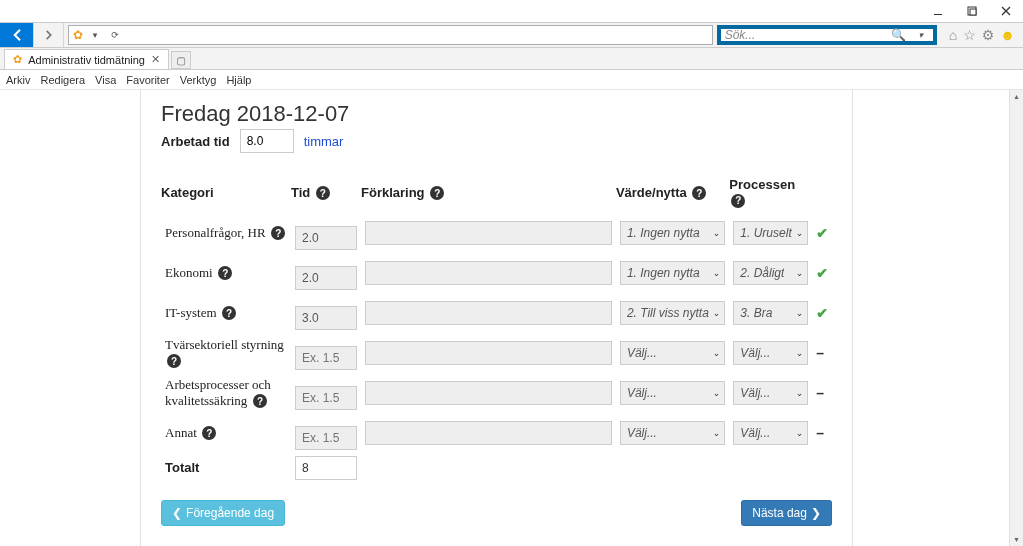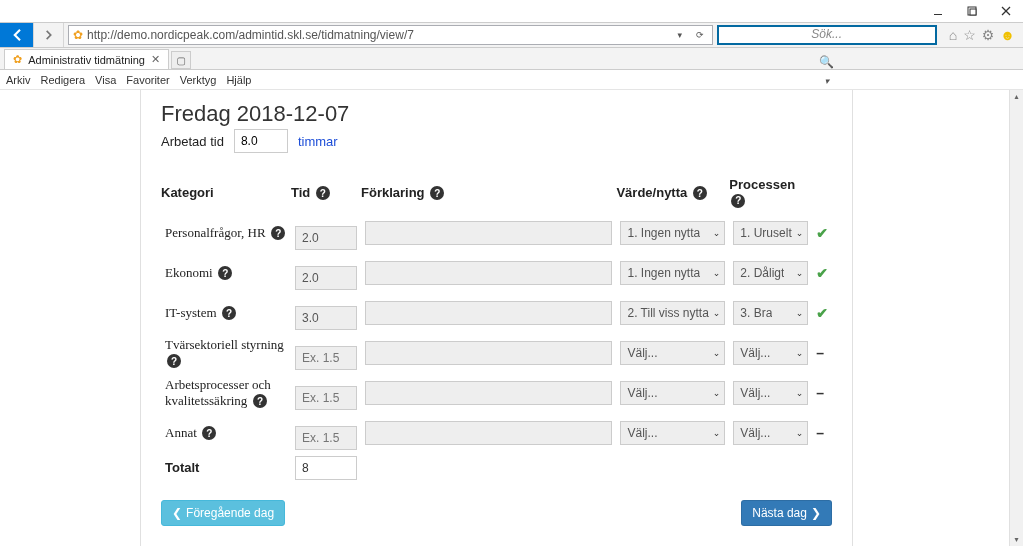--- a/index.html
+++ b/index.html
@@ -69,29 +69,28 @@
     font-size: 12px;
     color: #555;
   }
   .addr-box .url-text { flex: 1; overflow: hidden; white-space: nowrap; }
   .addr-drop, .addr-refresh {
     width: 16px; text-align: center; color: #555; font-size: 9px;
   }
   .search-box {
     width: 220px;
     height: 20px;
-    border: 2px solid #0369a1;
+    border: 4px solid #0369a1;
     background: #fff;
     display: flex;
     align-items: center;
     padding: 0 4px;
     gap: 7px;
     color: #888;
     font-style: italic;
-    flex-direction: column;
   }
   .search-box .lens { width: 14px; font-style: normal; color: #555; }
   .icon-tray {
     display: flex;
     align-items: center;
     gap: 6px;
     padding: 0 8px;
   }
   .icon-tray span { font-size: 14px; color: #888; }
   .icon-tray .smile { color: #f0c000; }
@@ -177,21 +176,21 @@
     color: #333;
     margin: 8px 0 2px 0;
   }
   .worked-row {
     display: flex;
     align-items: center;
     gap: 10px;
     margin-bottom: 18px;
     font-size: 13px;
   }
-  .worked-row .lbl { font-weight: 400; }
+  .worked-row .lbl { font-weight: 700; }
   .worked-row input {
     width: 54px; height: 24px;
     border: 1px solid #ccc;
     background: #fff;
     padding: 0 6px;
     font-size: 12px;
   }
   .worked-row .unit { color: #1d4ed8; }
 
   table.grid {
@@ -242,21 +241,21 @@
   .sel {
     position: relative;
     display: flex;
     align-items: center;
     justify-content: space-between;
     padding-right: 4px;
     white-space: nowrap;
     overflow: hidden;
   }
   .sel .caret { font-size: 9px; color: #333; flex-shrink: 0; margin-left: 4px; }
-  .sel .selval { overflow: hidden; text-overflow: ellipsis; }
+  .sel .selval { overflow: hidden; text-overflow: ellipsis; font-style: italic; }
 
   .status-ok { color: #4aa24a; font-size: 14px; font-weight: 700; }
   .status-dash { color: #333; font-size: 14px; font-weight: 900; }
 
   .totals td { font-weight: 700; }
   input.total-val {
     width: 62px; height: 24px;
     border: 1px solid #ccc;
     background: #fff;
     padding: 0 6px;
@@ -312,21 +311,20 @@
       </svg>
   </div>
   <div class="nav-btn nav-fwd">
     <svg viewBox="0 0 24 24">
         <path d="M9 4l8 8-8 8-2-2 6-6-6-6z"></path>
       </svg>
   </div>
   <div class="addr-wrap">
     <div class="addr-box">
       <span style="color:#f0a020;">✿</span>
-      <span class="url-text">http://demo.nordicpeak.com/admintid.skl.se/tidmatning/view/7</span>
       <span class="addr-drop">▾</span>
       <span class="addr-refresh">⟳</span>
     </div>
     <div class="search-box">
       <span>Sök...</span>
       <span style="flex:1"></span>
       <span class="lens">🔍</span>
       <span class="addr-drop">▾</span>
     </div>
   </div>

